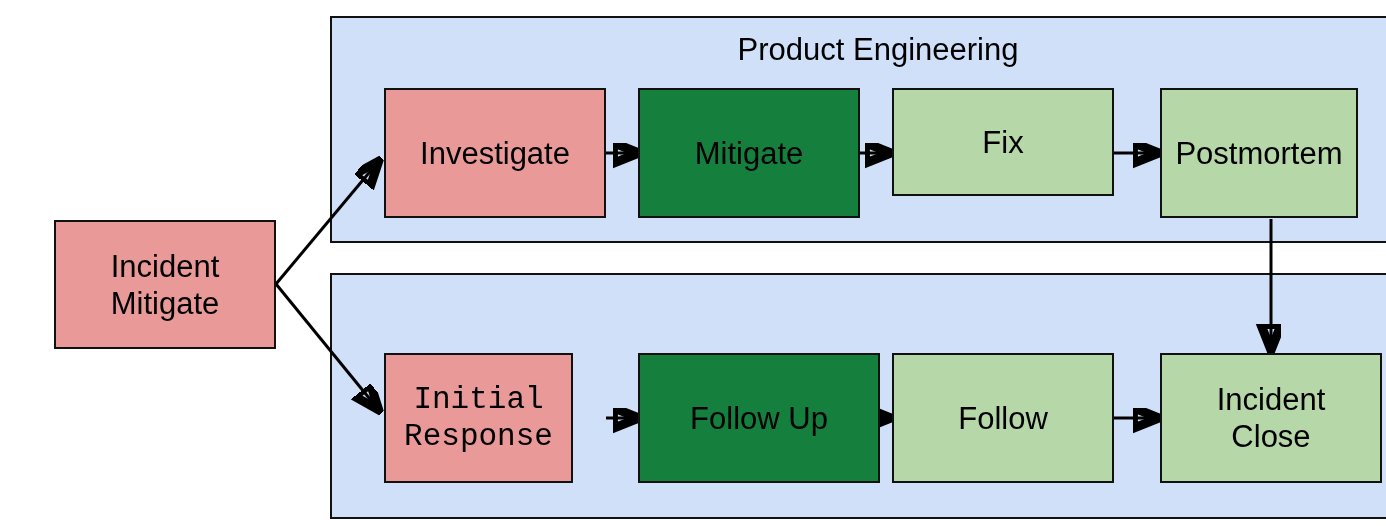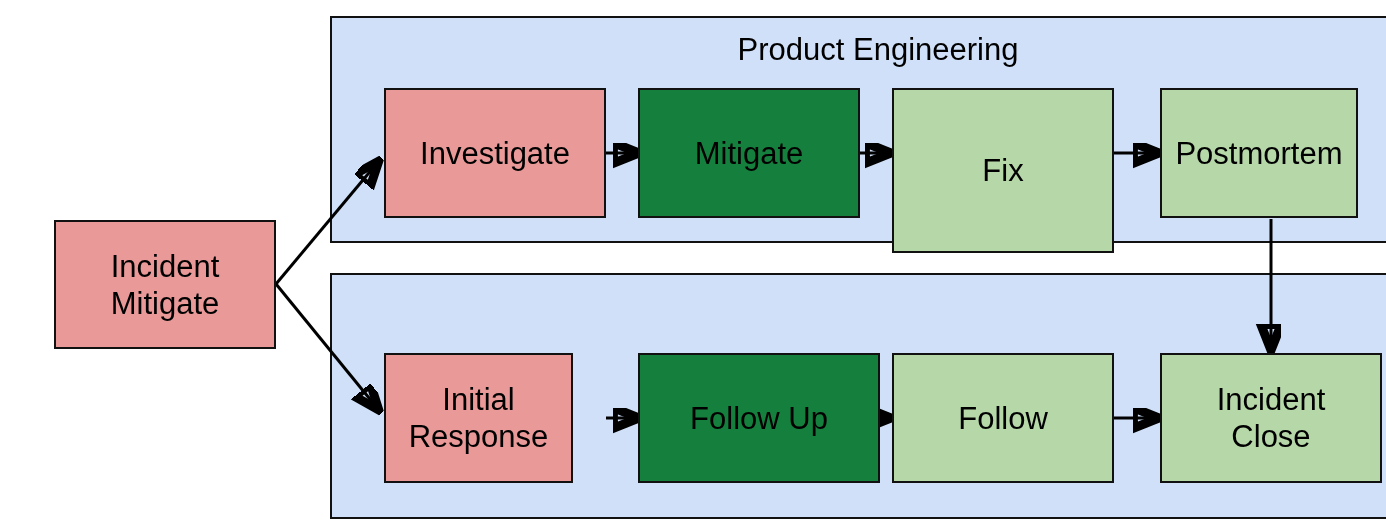--- a/index.html
+++ b/index.html
@@ -110,29 +110,29 @@
   </div>
 
   <div class="node fill-red" style="left:344px; top:88px; width:222px; height:130px;">
     <span class="node-label">Investigate</span>
   </div>
 
   <div class="node fill-yellow" style="left:598px; top:88px; width:222px; height:130px;">
     <span class="node-label">Mitigate</span>
   </div>
 
-  <div class="node fill-green" style="left:852px; top:88px; width:222px; height:165px;">
+  <div class="node fill-green" style="left:852px; top:88px; width:222px; height:108px;">
     <span class="node-label">Fix</span>
   </div>
 
   <div class="node fill-green" style="left:1120px; top:88px; width:198px; height:130px;text-align:center;">
     <span class="node-label">Postmortem</span>
   </div>
 
-  <div class="node fill-red" style="left:344px; top:353px; width:189px; height:130px;">
+  <div class="node fill-red" style="left:344px; top:353px; width:189px; height:130px;font-family:Liberation Mono, monospace;">
     <span class="node-label">
       <span>Initial</span><br>
       <span>Response</span>
     </span>
   </div>
 
   <div class="node fill-yellow" style="left:598px; top:353px; width:242px; height:130px;">
     <span class="node-label">Follow Up</span>
   </div>
 

